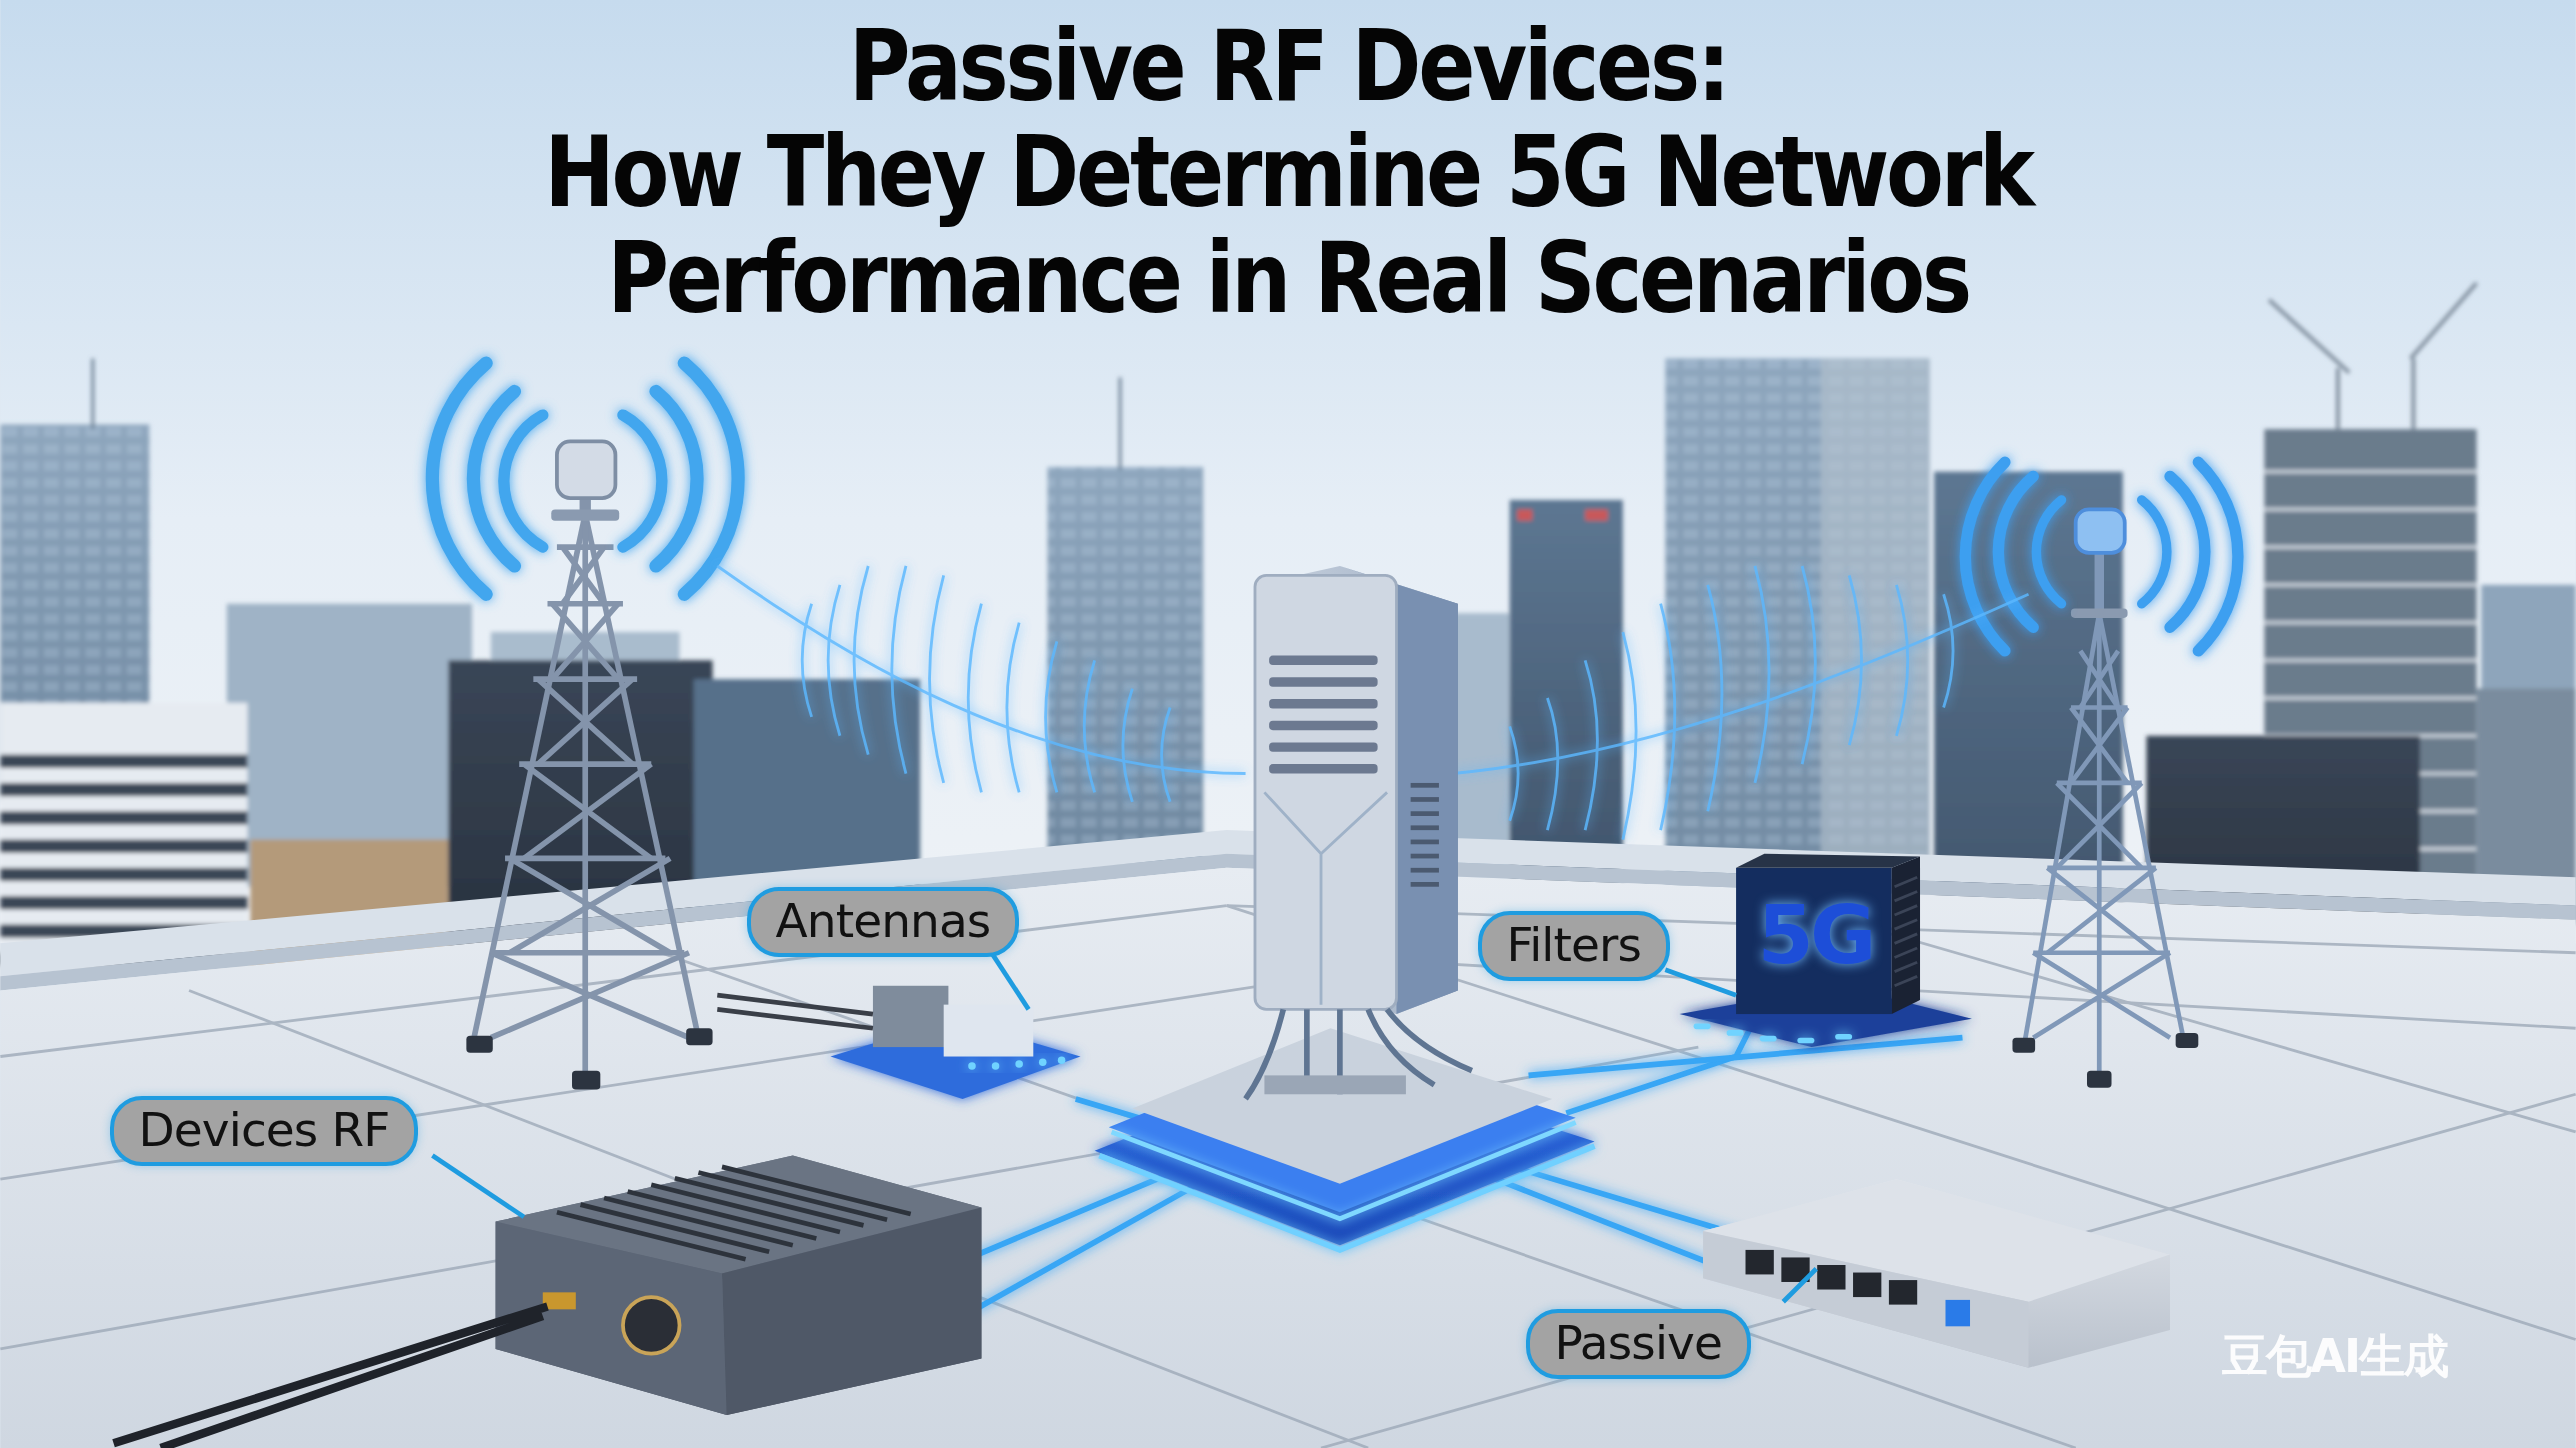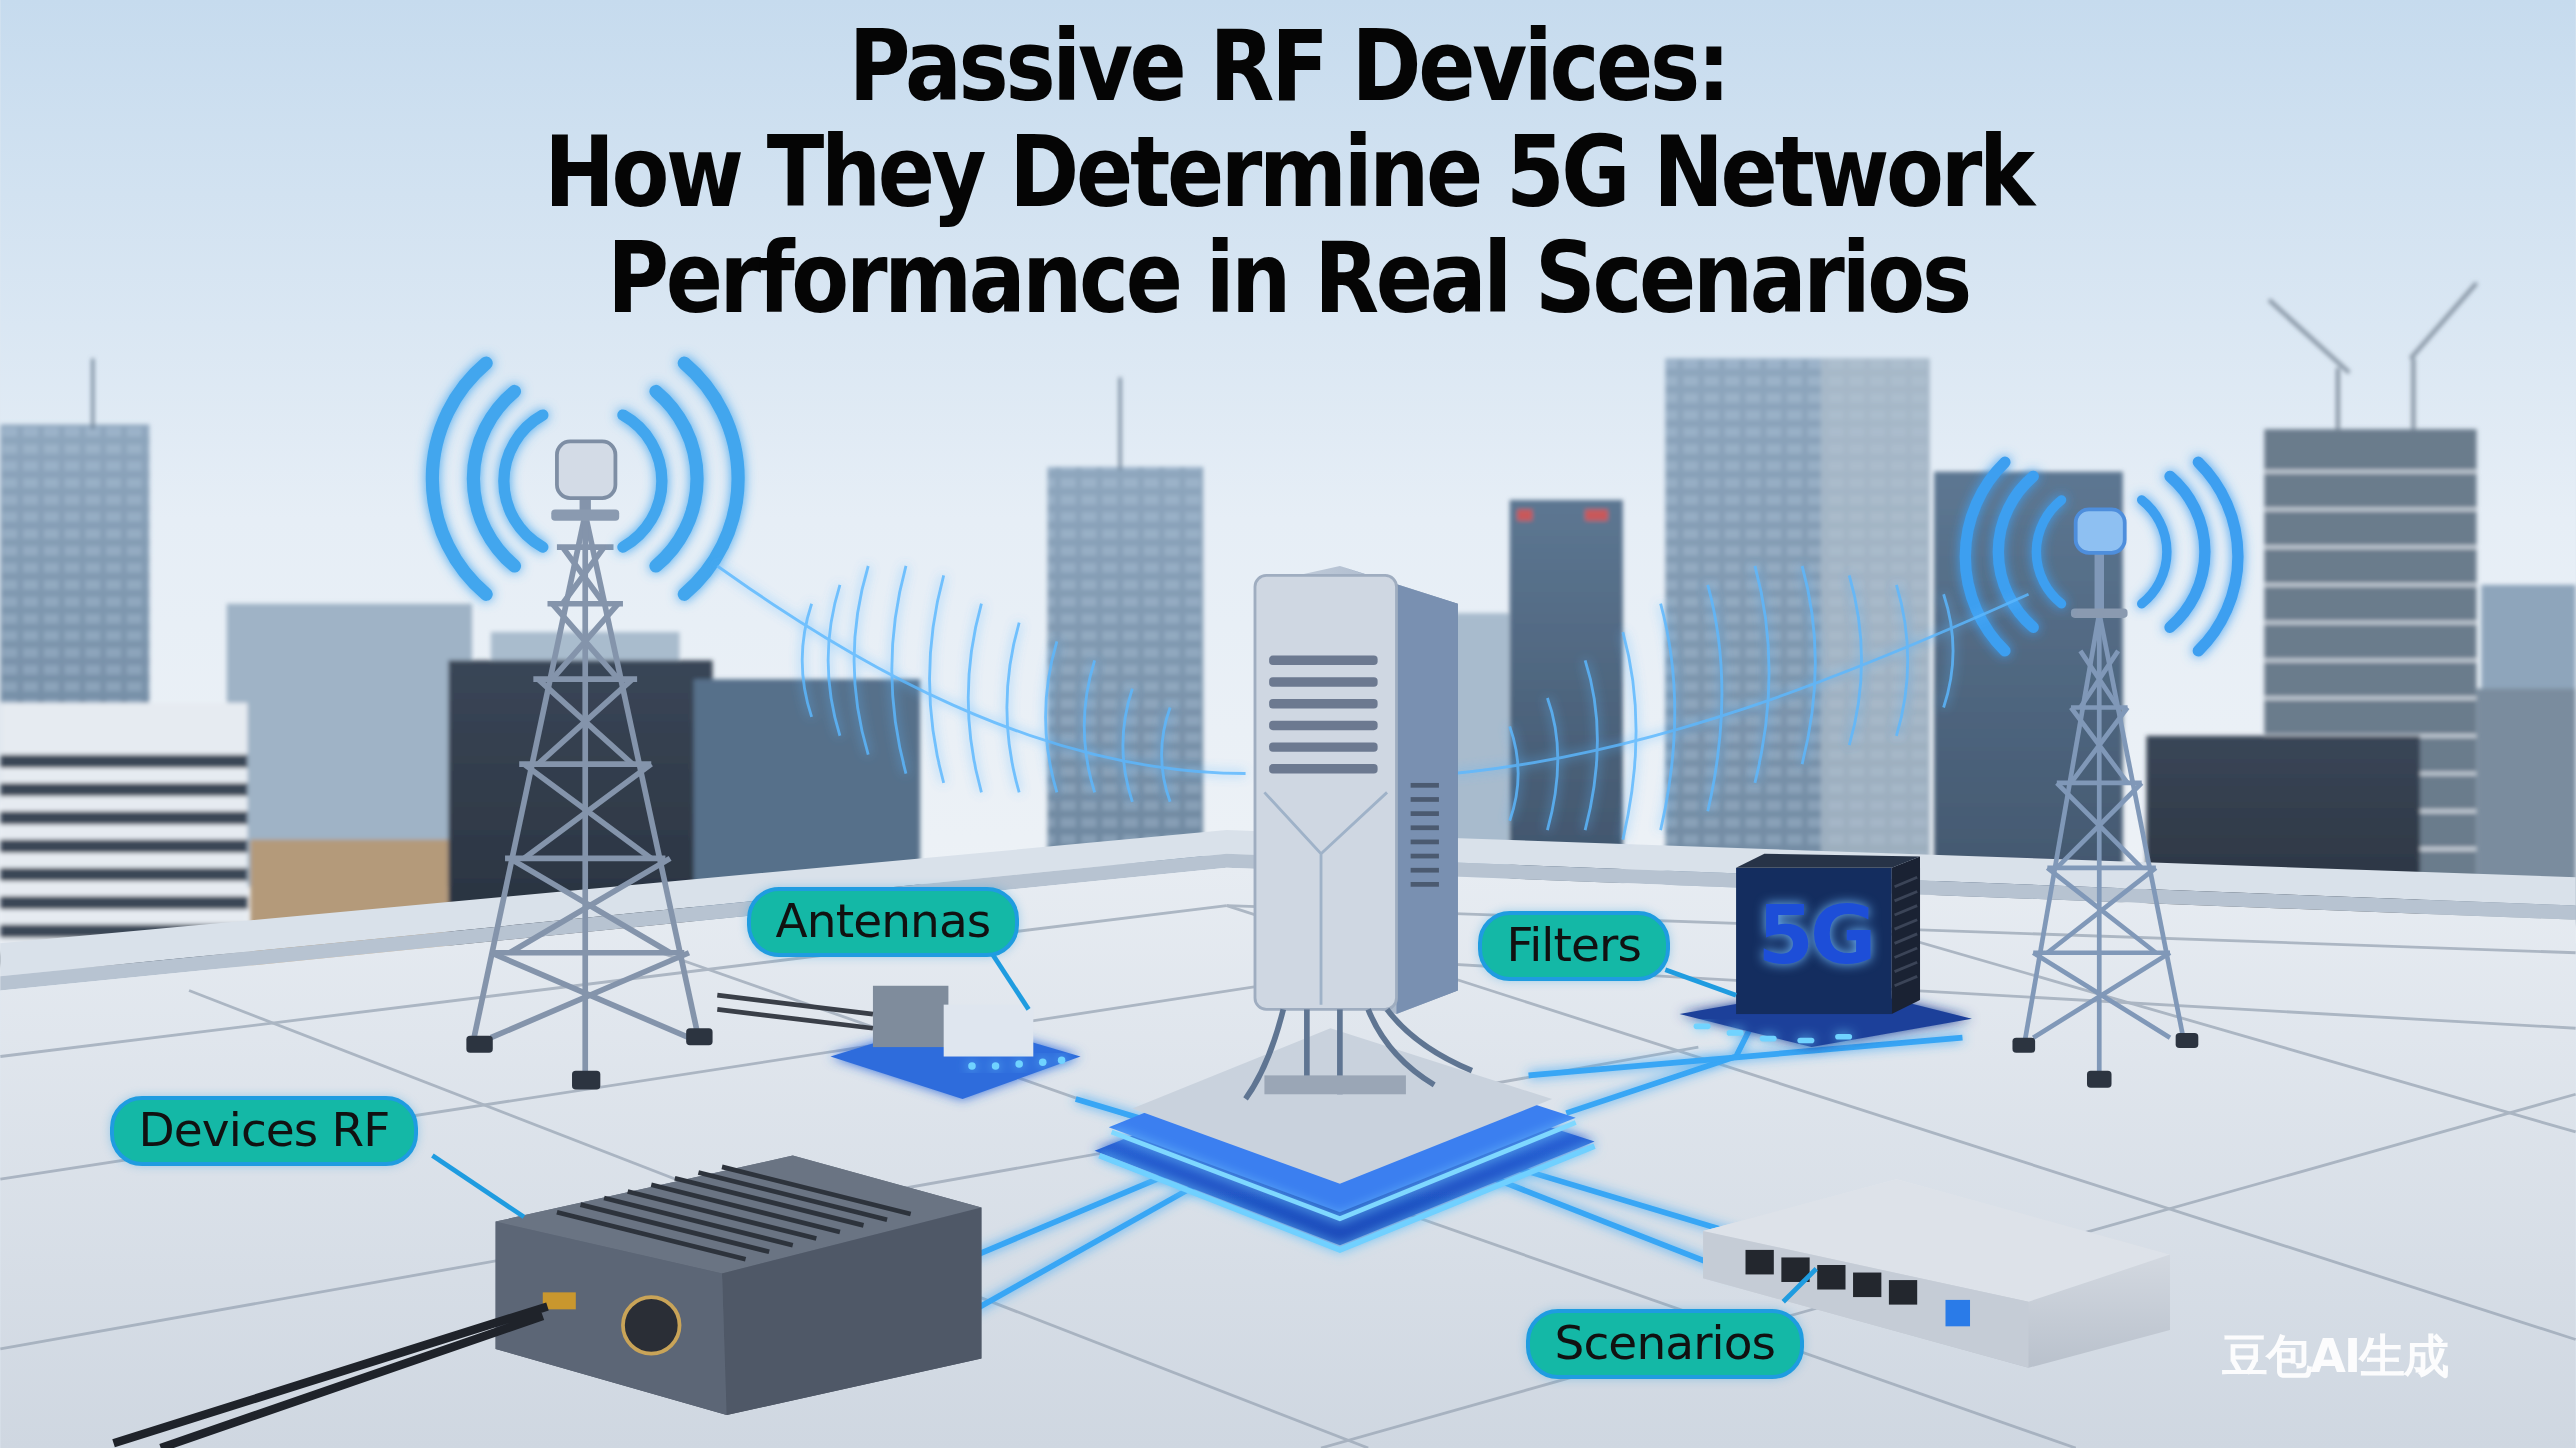--- a/index.html
+++ b/index.html
@@ -2,21 +2,21 @@
 <html style="font-size:15px"><head>
 <meta charset="utf-8">
 <style>
   html, body { margin: 0; padding: 0; }
   body { width: 2576px; height: 1448px; overflow: hidden; background: #dfe8f1; font-family: "DejaVu Sans", "Liberation Sans", sans-serif; }
   #scene { position: relative; width: 2576px; height: 1448px; overflow: hidden; }
   #scene-svg { position: absolute; left: 0; top: 0; width: 2576px; height: 1448px; }
   .title-block { position: absolute; left: 0; top: 0; width: 2576px; text-align: center; }
   .title-line { display: block; font-family: "DejaVu Sans", sans-serif; font-weight: bold; color: #050505; font-size: 98px; line-height: 106px; letter-spacing: -3.8px; transform: scaleX(0.86); transform-origin: center; }
   .title-line.l1 { margin-top: 13.2px; }
-  .callout { position: absolute; background: #14b8a6; border: 4.7px solid #1f9ce0; border-radius: 32px; padding: 0 24.5px; height: 62px; line-height: 60px; font-family: "DejaVu Sans", sans-serif; font-size: 47px; color: #111; white-space: nowrap; box-shadow: 0 0 9.4px rgba(31,156,224,0.35); letter-spacing: -0.9px; }
+  .callout { position: absolute; background: #a3a3a3; border: 4.7px solid #1f9ce0; border-radius: 32px; padding: 0 24.5px; height: 62px; line-height: 60px; font-family: "DejaVu Sans", sans-serif; font-size: 47px; color: #111; white-space: nowrap; box-shadow: 0 0 9.4px rgba(31,156,224,0.35); letter-spacing: -0.9px; }
   .watermark { position: absolute; left: 2222px; top: 1326px; font-family: "DejaVu Sans", sans-serif; font-weight: bold; font-size: 46px; color: rgba(255,255,255,0.92); letter-spacing: -1.9px; }
 </style>
 </head>
 <body>
 
 <div id="scene">
 
   <svg id="scene-svg" viewBox="0 0 2730 1535" xmlns="http://www.w3.org/2000/svg">
     <defs>
       <linearGradient id="sky" x1="0" y1="0" x2="0" y2="1">
@@ -375,17 +375,17 @@
     <span class="title-line l1">Passive RF Devices:</span>
     <span class="title-line">How They Determine 5G Network</span>
     <span class="title-line">Performance in Real Scenarios</span>
   </div>
 
   <div style="position:absolute;left:1744px;top:879px;width:142px;text-align:center;font-family:'DejaVu Sans',sans-serif;font-weight:bold;font-size:81px;line-height:113px;color:#1d4ed8;text-shadow:0 0 11.3px #6fb8ff;letter-spacing:-3.8px;">5G</div>
 
   <div class="callout" style="left:747px;top:887px;">Antennas</div>
   <div class="callout" style="left:1478px;top:911px;">Filters</div>
   <div class="callout" style="left:110px;top:1096px;">Devices RF</div>
-  <div class="callout" style="left:1526px;top:1309px;">Scenarios</div>
+  <div class="callout" style="left:1526px;top:1309px;">Passive</div>
 
   <div class="watermark">豆包AI生成</div>
 </div>
 
 
 </body></html>

